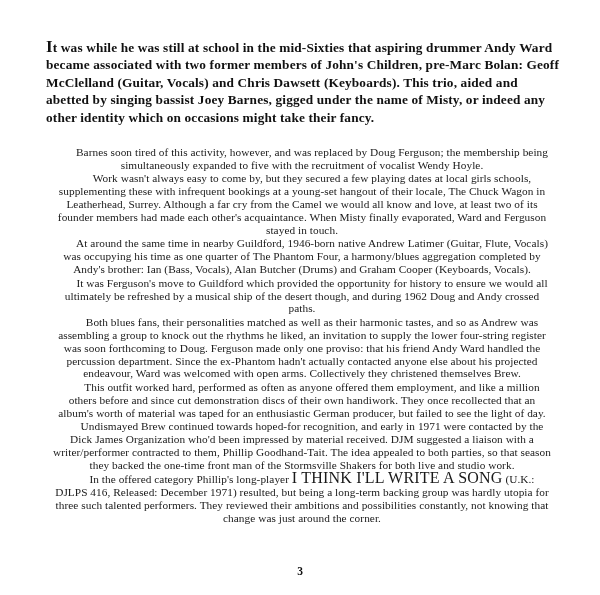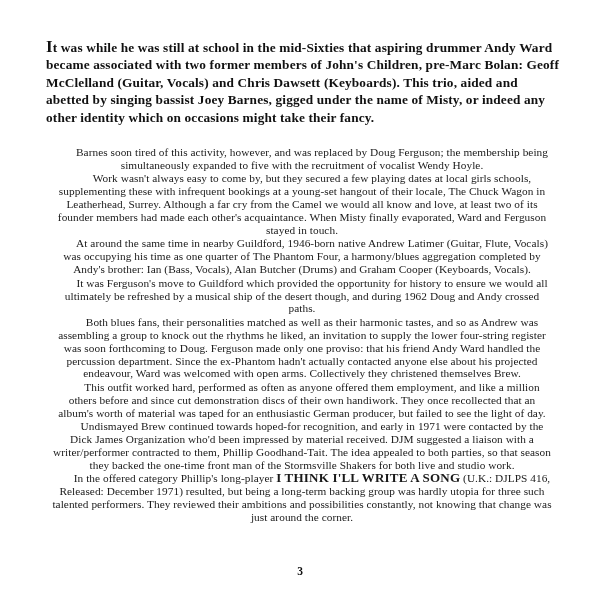--- a/index.html
+++ b/index.html
@@ -42,22 +42,22 @@
   .body-block p {
     margin: 0 0 0.5px 0;
     text-indent: 20px;
     font-size: 11.3px;
     line-height: 12.9px;
     color: #191919;
     text-align: center;
     letter-spacing: 0.05px;
   }
   .title-caps {
-    font-weight: bold;
-    font-size: 13px;
+    font-weight: normal;
+    font-size: 16px;
     letter-spacing: 0.2px;
   }
   .folio {
     position: absolute;
     left: 0;
     right: 0;
     bottom: 18px;
     text-align: center;
     font-family: "Liberation Serif", serif;
     font-weight: bold;

